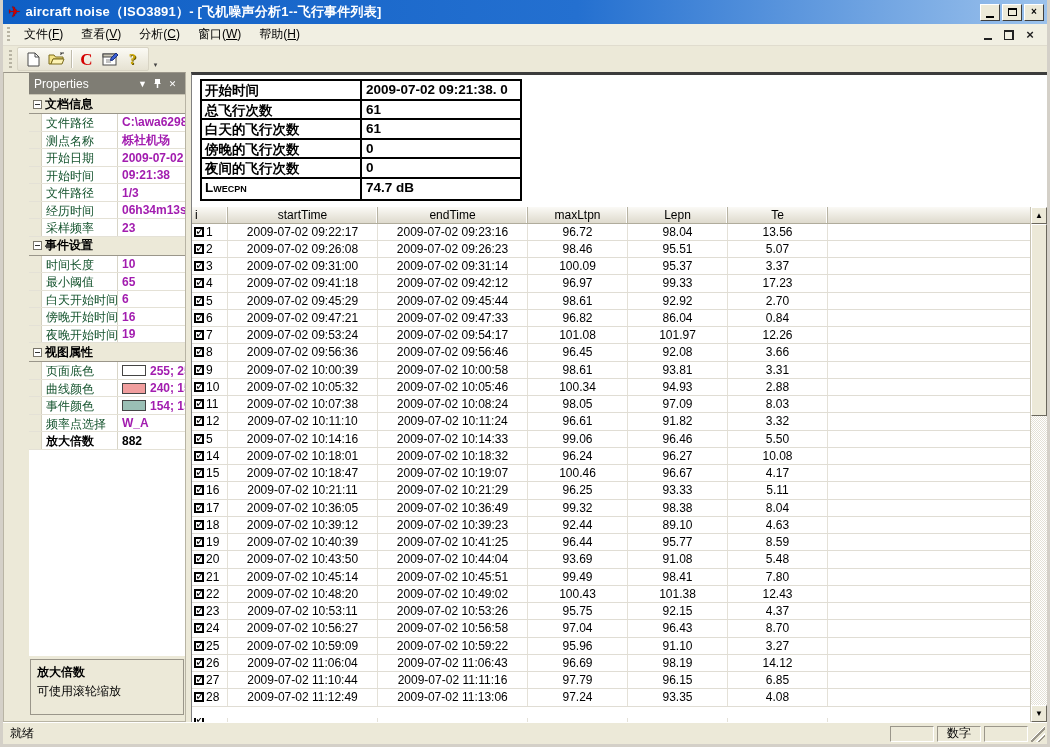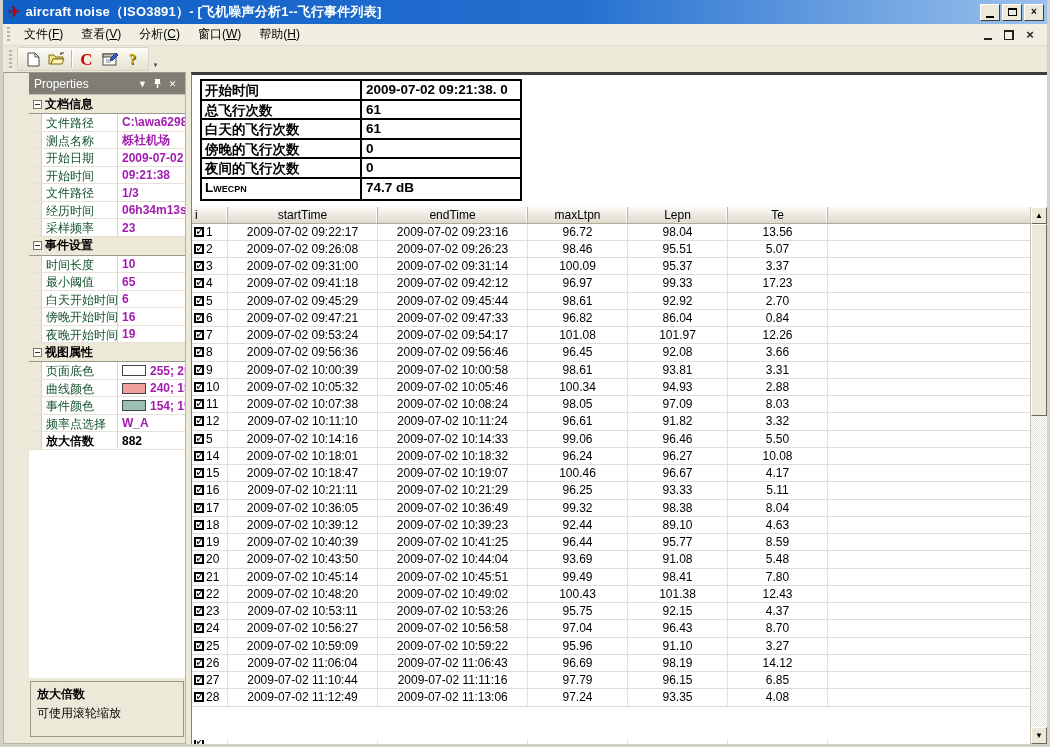--- a/index.html
+++ b/index.html
@@ -823,13 +823,20 @@
         <div class="vscroll">
           <span class="sbtn">▲</span>
           <span class="sthumb"></span>
           <span class="strack"></span>
           <span class="sbtn">▼</span>
         </div>
       </div>
     </div>
   </div>
 
+  <div class="statusbar">
+    <span class="status-left">就绪</span>
+    <span class="scell"></span>
+    <span class="scell">数字</span>
+    <span class="scell"></span>
+    <span class="sgrip"></span>
+  </div>
 </div>
 
 </body></html>

